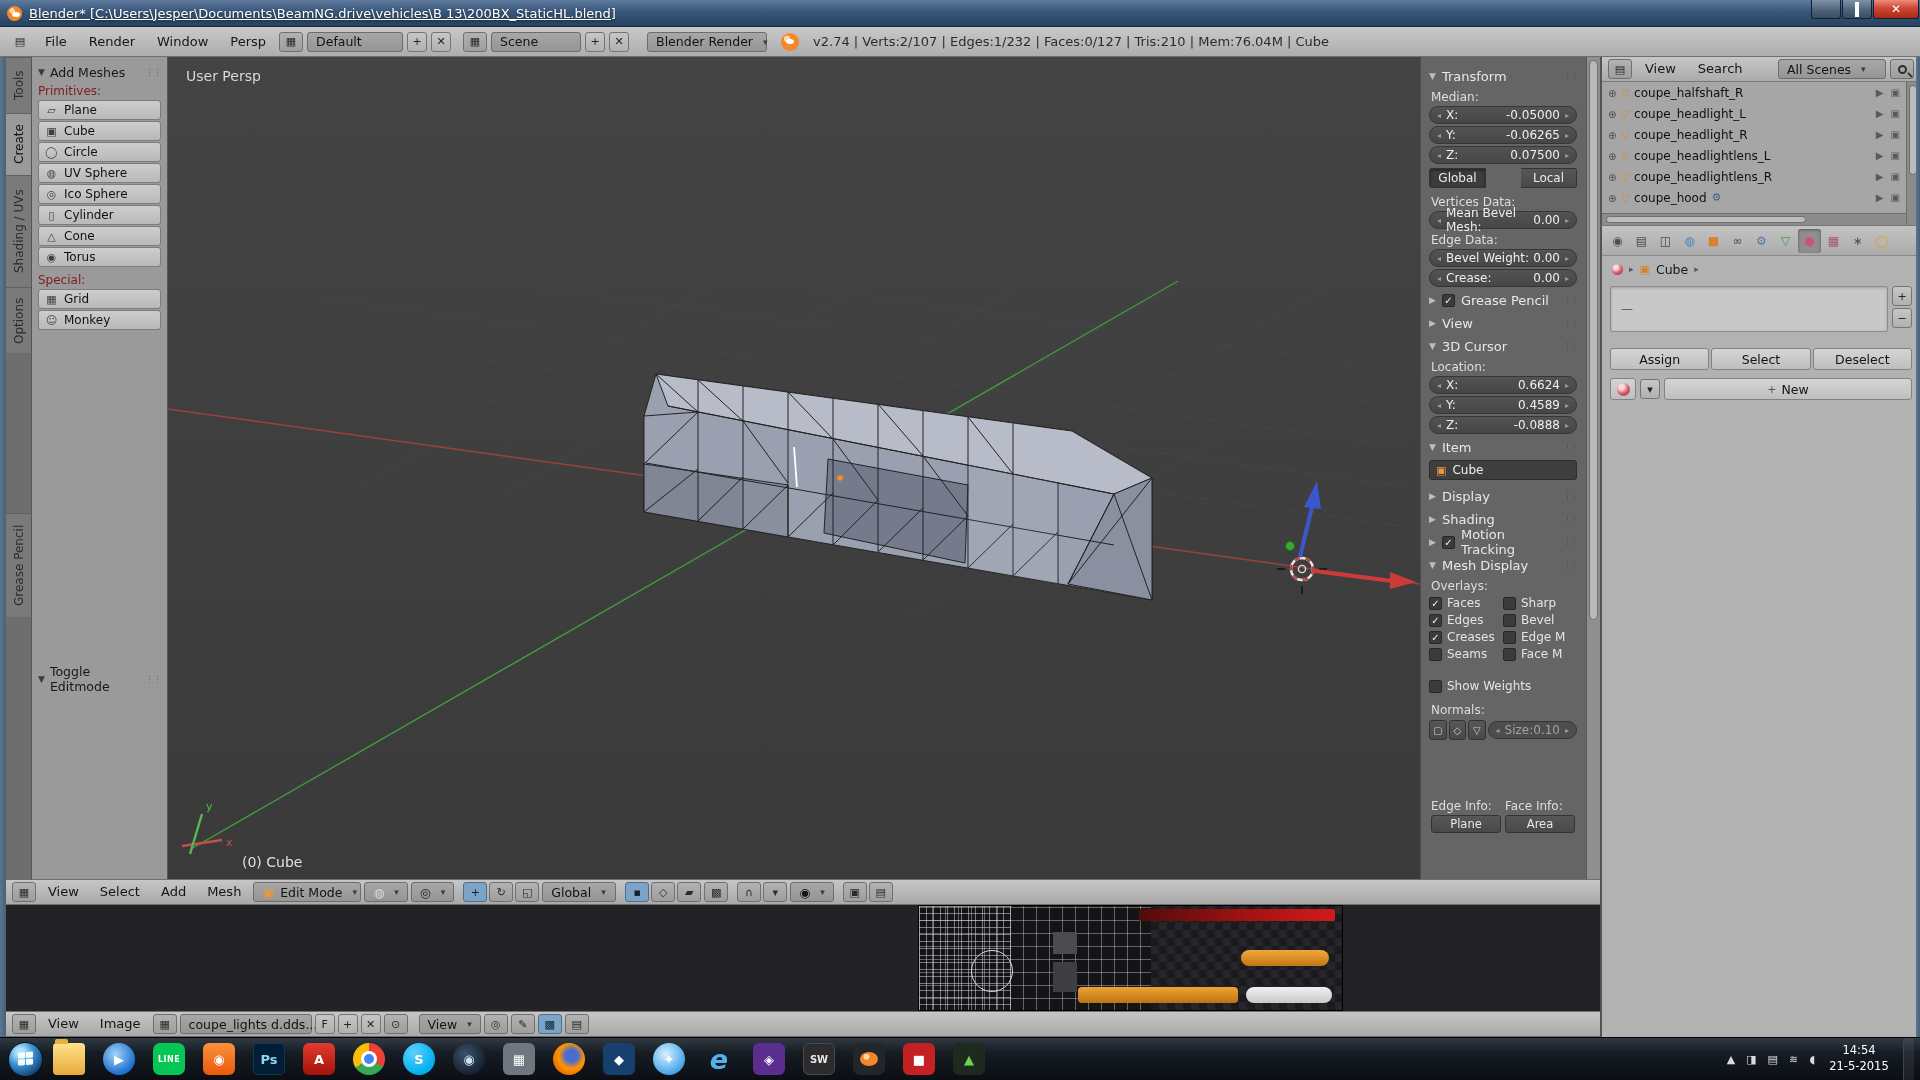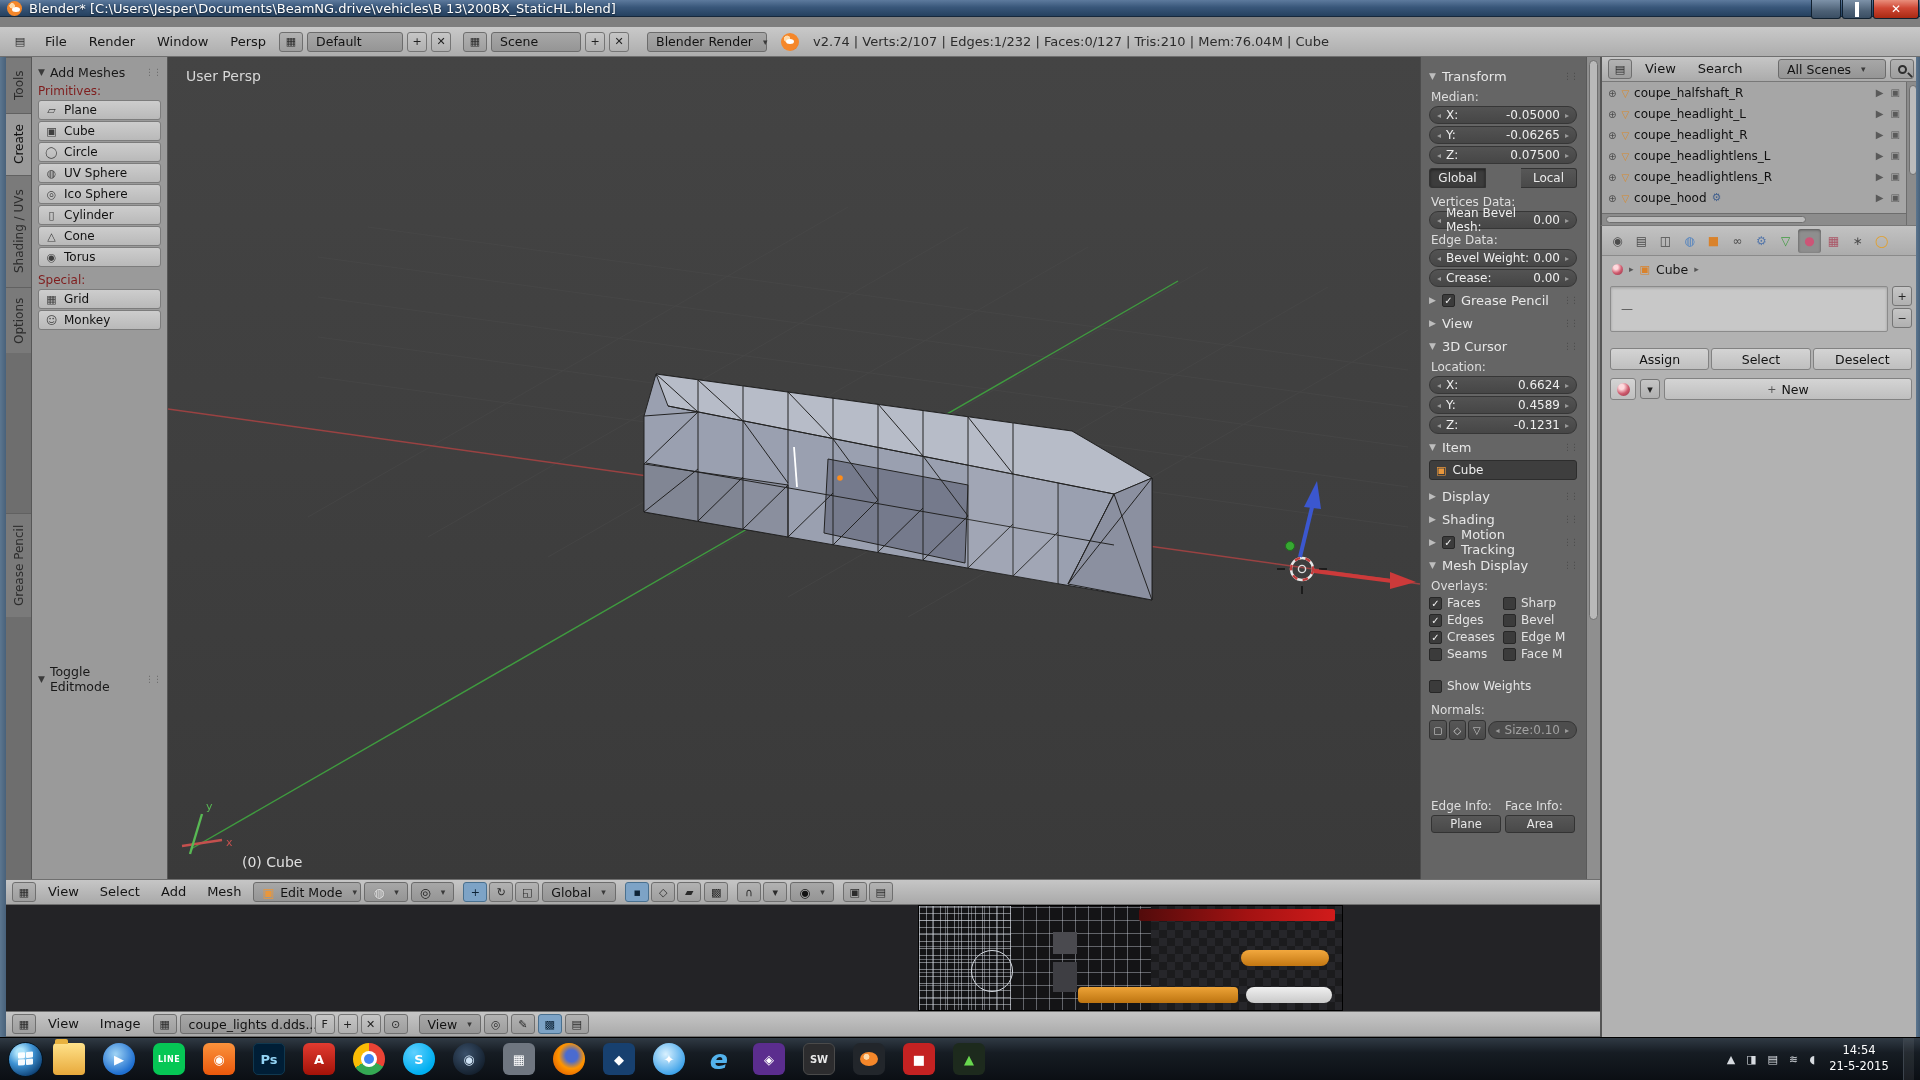--- a/index.html
+++ b/index.html
@@ -1,23 +1,23 @@
 <!DOCTYPE html>
 <html><head>
 <meta charset="utf-8">
 <style>
   * { margin:0; padding:0; box-sizing:border-box; user-select:none; }
   html,body { width:1920px; height:1080px; overflow:hidden; background:#7f7f7f;
               font-family:"DejaVu Sans", sans-serif; }
 
   
-  .titlebar { position:absolute; left:0; top:0; width:1920px; height:17px;
+  .titlebar { position:absolute; left:0; top:0; width:1920px; height:27px;
     background:linear-gradient(180deg,#5d7a9d 0%,#39577a 45%,#25415f 100%);
     display:flex; align-items:center; padding-left:7px; color:#fff; font-size:13px;
-    border-bottom:1px solid #16283c; }
+    border-bottom:1px solid #16283c;text-decoration:underline; }
   .titlebar .title { margin-left:7px; text-shadow:0 1px 2px #0008; white-space:nowrap; }
   .winbtns { position:absolute; right:0; top:0; display:flex; }
   .wbtn { width:30px; height:19px; border:1px solid #10202f; border-top:none;
     background:linear-gradient(180deg,#7d92a8,#4d6176 60%,#3a4e63);
     display:flex; align-items:center; justify-content:center; color:#fff; font-size:10px;
     border-bottom-left-radius:3px; border-bottom-right-radius:3px; margin-right:1px; }
   .wbtn.close { width:46px; background:linear-gradient(180deg,#e98e7c,#cf4734 45%,#a92913); }
   .wbtn-min::before{content:""; width:10px; height:3px; background:#fff; margin-top:6px;}
   .wbtn-max::before{content:""; width:10px; height:8px; border:2px solid #fff;}
   .wbtn-close::before{content:"✕"; font-size:12px;}
@@ -539,21 +539,21 @@
     <div class="np-slider">
         <span class="lab">X:</span>
         <span>0.6624</span>
       </div>
     <div class="np-slider">
         <span class="lab">Y:</span>
         <span>0.4589</span>
       </div>
     <div class="np-slider">
         <span class="lab">Z:</span>
-        <span>-0.1231</span>
+        <span>-0.0888</span>
       </div>
     <div class="np-hdr">
         <span>Item</span>
         <span class="drag">⋮⋮</span>
       </div>
     <div class="np-itemfield">
         <span class="cube">▣</span>
         <span>Cube</span>
       </div>
     <div class="np-hdr closed">

